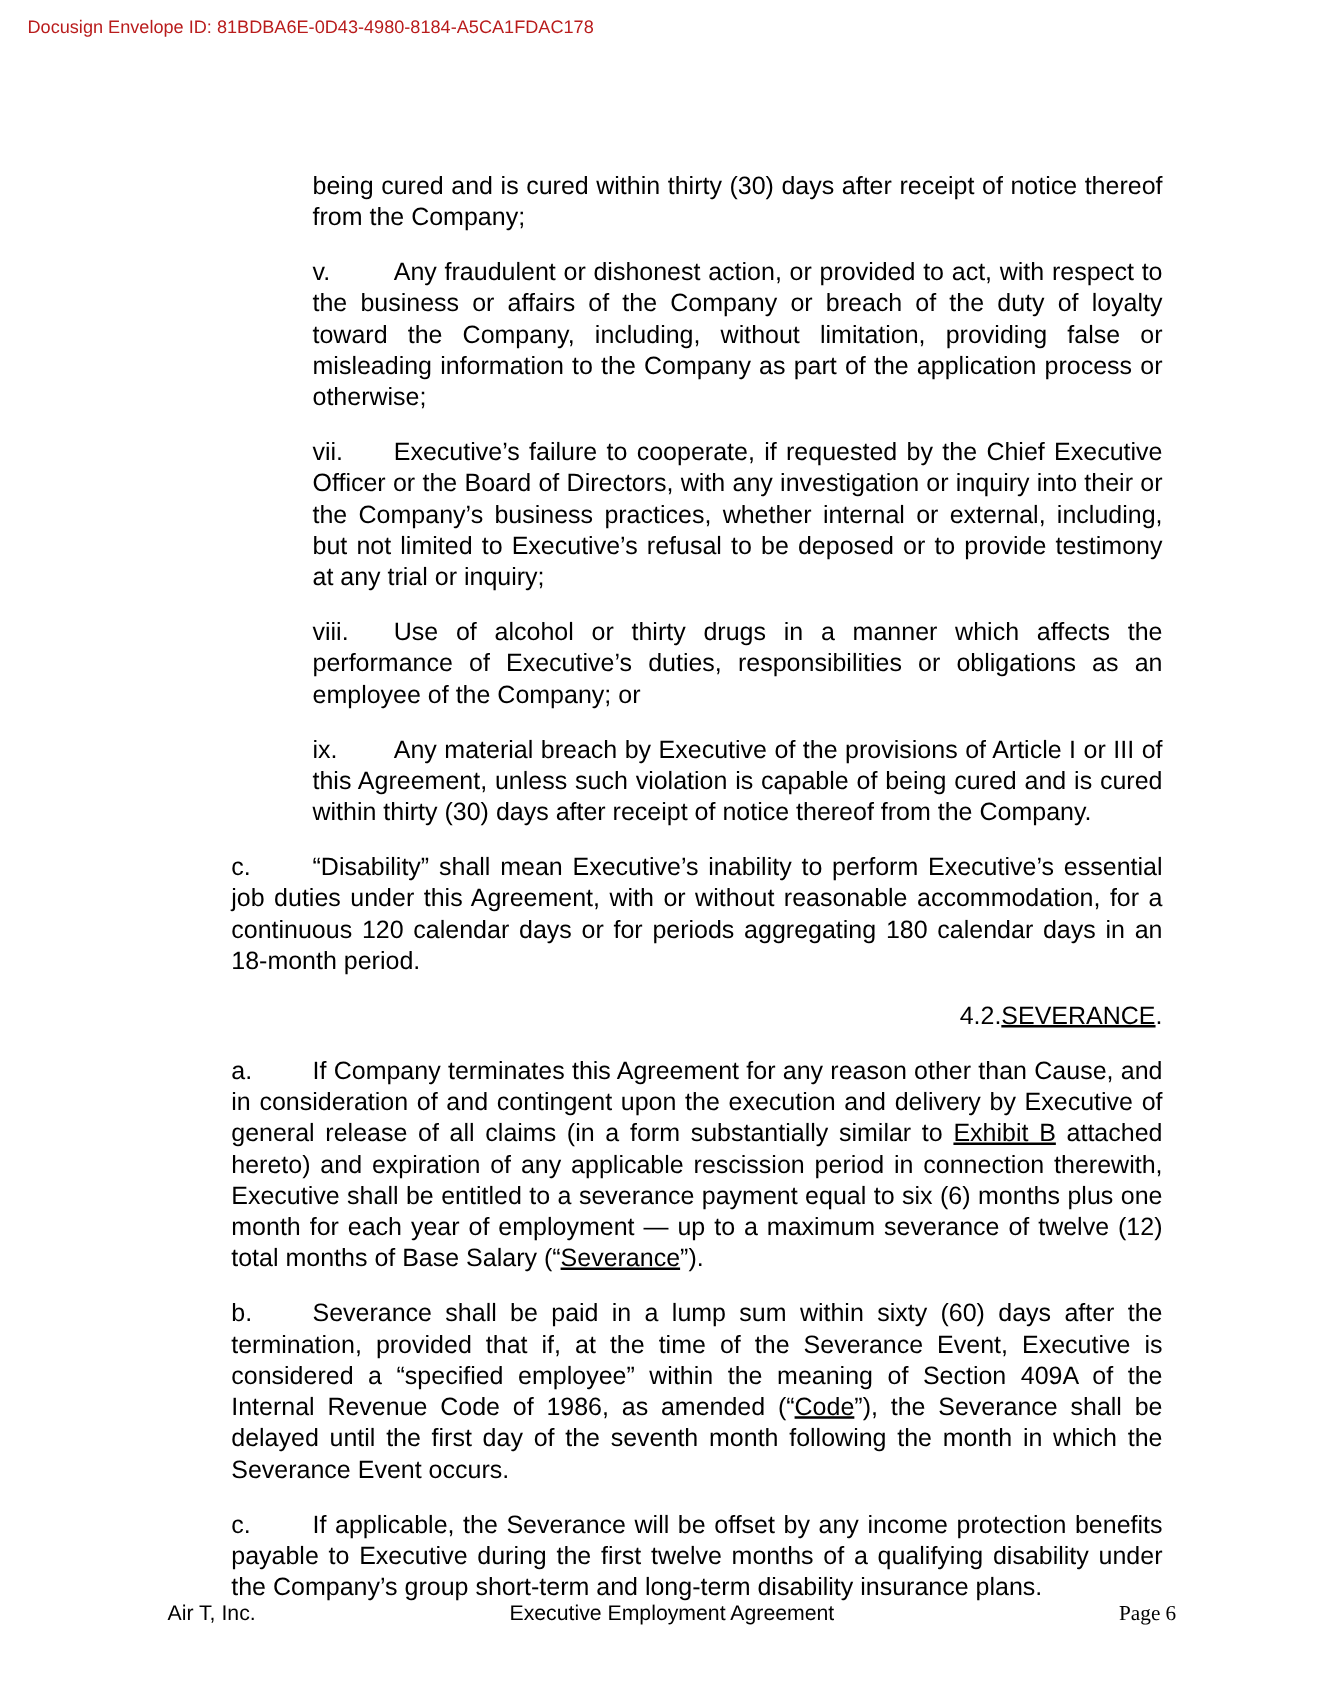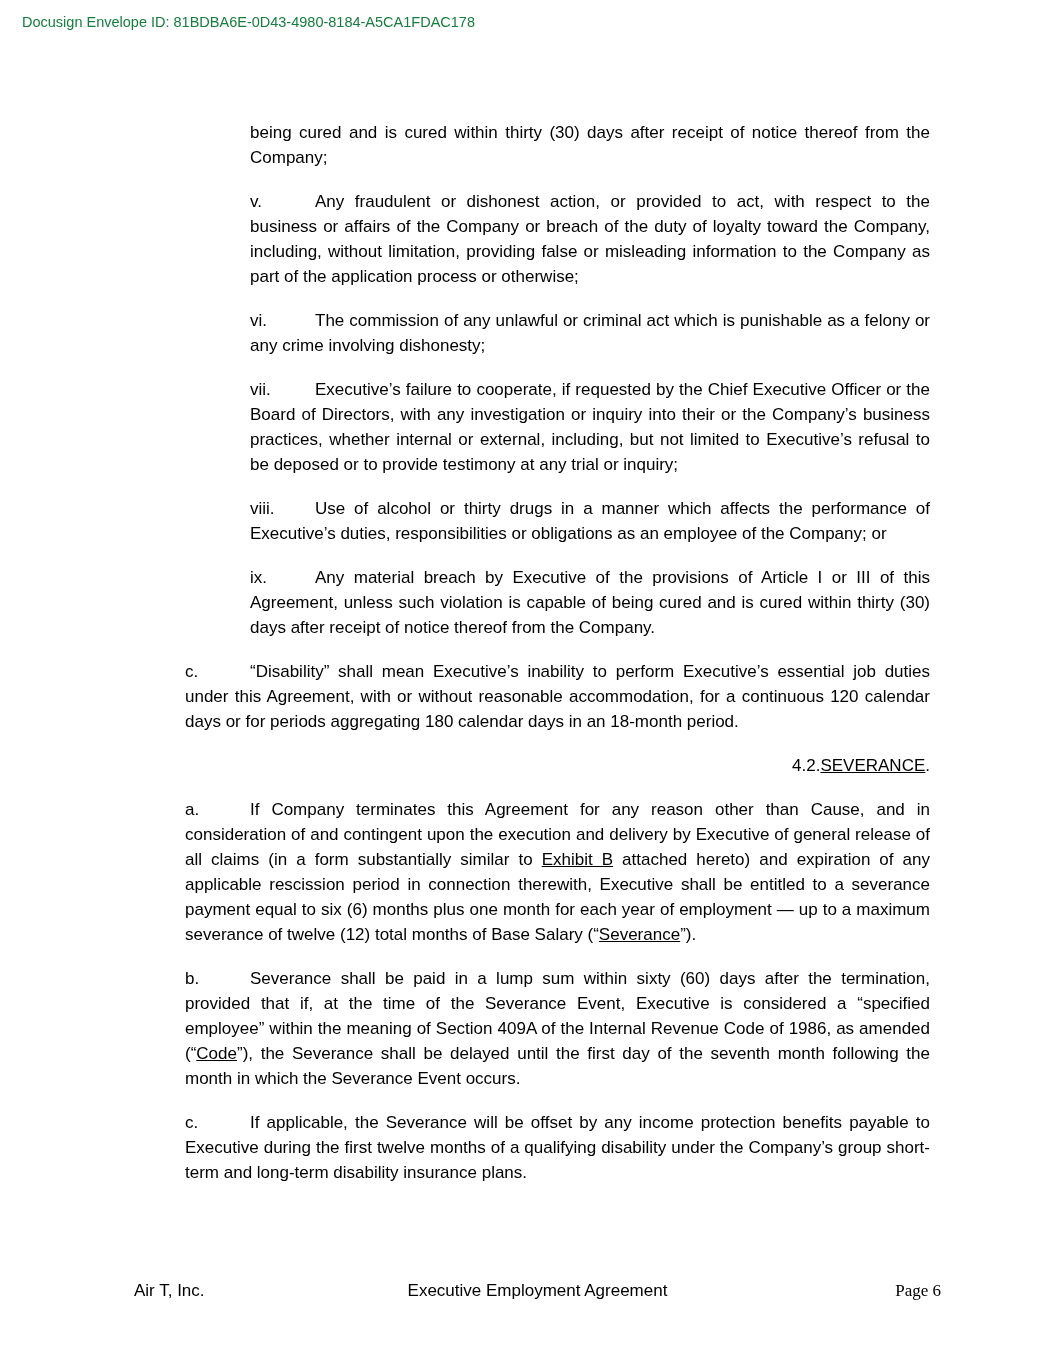--- a/index.html
+++ b/index.html
@@ -15,34 +15,34 @@
     color: #000000;
     font-family: "Liberation Sans", sans-serif;
     overflow: hidden;
   }
   .docusign-header {
     position: absolute;
     top: 13px;
     left: 22px;
     font-size: 14.5px;
     line-height: 18px;
-    color: #15803d;
+    color: #b91c1c;
     white-space: nowrap;
   }
   .content {
     position: absolute;
     top: 120px;
     left: 123px;
     width: 807px; 
   }
   .para {
-    font-size: 17px;
+    font-size: 20px;
     line-height: 25px;
     text-align: justify;
-    margin: 0 0 19px 0;
+    margin: 17px 0 19px 0;
   }
   .para.continuation,
   .para.roman {
     margin-left: 127px; 
   }
   .para.letter {
     margin-left: 62px;  
   }
   .para.section {
     margin-left: 0;
@@ -82,21 +82,20 @@
 </head>
 <body>
 
 <div class="page">
 
   <div class="docusign-header">Docusign Envelope ID: 81BDBA6E-0D43-4980-8184-A5CA1FDAC178</div>
 
   <div class="content">
       <div class="para continuation"><span>being cured and is cured within thirty (30) days after receipt of notice thereof from the Company;</span></div>
       <div class="para roman"><span class="label">v.</span><span>Any fraudulent or dishonest action, or provided to act, with respect to the business or affairs of the Company or breach of the duty of loyalty toward the Company, including, without limitation, providing false or misleading information to the Company as part of the application process or otherwise;</span></div>
-      <div class="para roman"><span class="label">vi.</span><span>The commission of any unlawful or criminal act which is punishable as a felony or any crime involving dishonesty;</span></div>
       <div class="para roman"><span class="label">vii.</span><span>Executive’s failure to cooperate, if requested by the Chief Executive Officer or the Board of Directors, with any investigation or inquiry into their or the Company’s business practices, whether internal or external, including, but not limited to Executive’s refusal to be deposed or to provide testimony at any trial or inquiry;</span></div>
       <div class="para roman"><span class="label">viii.</span><span>Use of alcohol or thirty drugs in a manner which affects the performance of </span><span class="serif">Executive’s duties, responsibilities or obligations as an employee of the Company;</span><span> or</span></div>
       <div class="para roman"><span class="label">ix.</span><span>Any material breach by Executive of the provisions of Article I or III of this Agreement, unless such violation is capable of being cured and is cured within thirty (30) days after receipt of notice thereof from the Company.</span></div>
       <div class="para letter"><span class="label">c.</span><span>“Disability” </span><span class="serif">shall mean Executive’s inability to perform Executive’s </span><span>essential job duties under this Agreement, with or without reasonable accommodation, for a continuous 120 calendar days or for periods aggregating 180 calendar days in an 18-month period.</span></div>
       <div class="para section"><span class="label">4.2.</span><span class="u">SEVERANCE</span><span>.</span></div>
       <div class="para letter"><span class="label">a.</span><span>If Company terminates this Agreement for any reason other than Cause, and in consideration of and contingent upon the execution and delivery by Executive of general release of all claims (in a form substantially similar to </span><span class="u">Exhibit B</span><span> attached hereto) and expiration of any applicable rescission period in connection therewith, Executive shall be entitled to a severance payment equal to six (6) months plus one month for each year of employment — up to a maximum severance of twelve (12) total months of Base Salary (“</span><span class="u">Severance</span><span>”).</span></div>
       <div class="para letter"><span class="label">b.</span><span>Severance shall be paid in a lump sum within sixty (60) days after the termination, provided that if, at the time of the Severance Event, Executive is considered a “specified employee” within the meaning of Section 409A of the Internal Revenue Code of 1986, as amended (“</span><span class="u">Code</span><span>”), the Severance shall be delayed until the first day of the seventh month following the month in which the Severance Event occurs.</span></div>
       <div class="para letter"><span class="label">c.</span><span>If applicable, the Severance will be offset by any income protection benefits payable to Executive during the first twelve months of a qualifying disability under the Company’s group short-term and long-term disability insurance plans.</span></div>
     </div>
 

